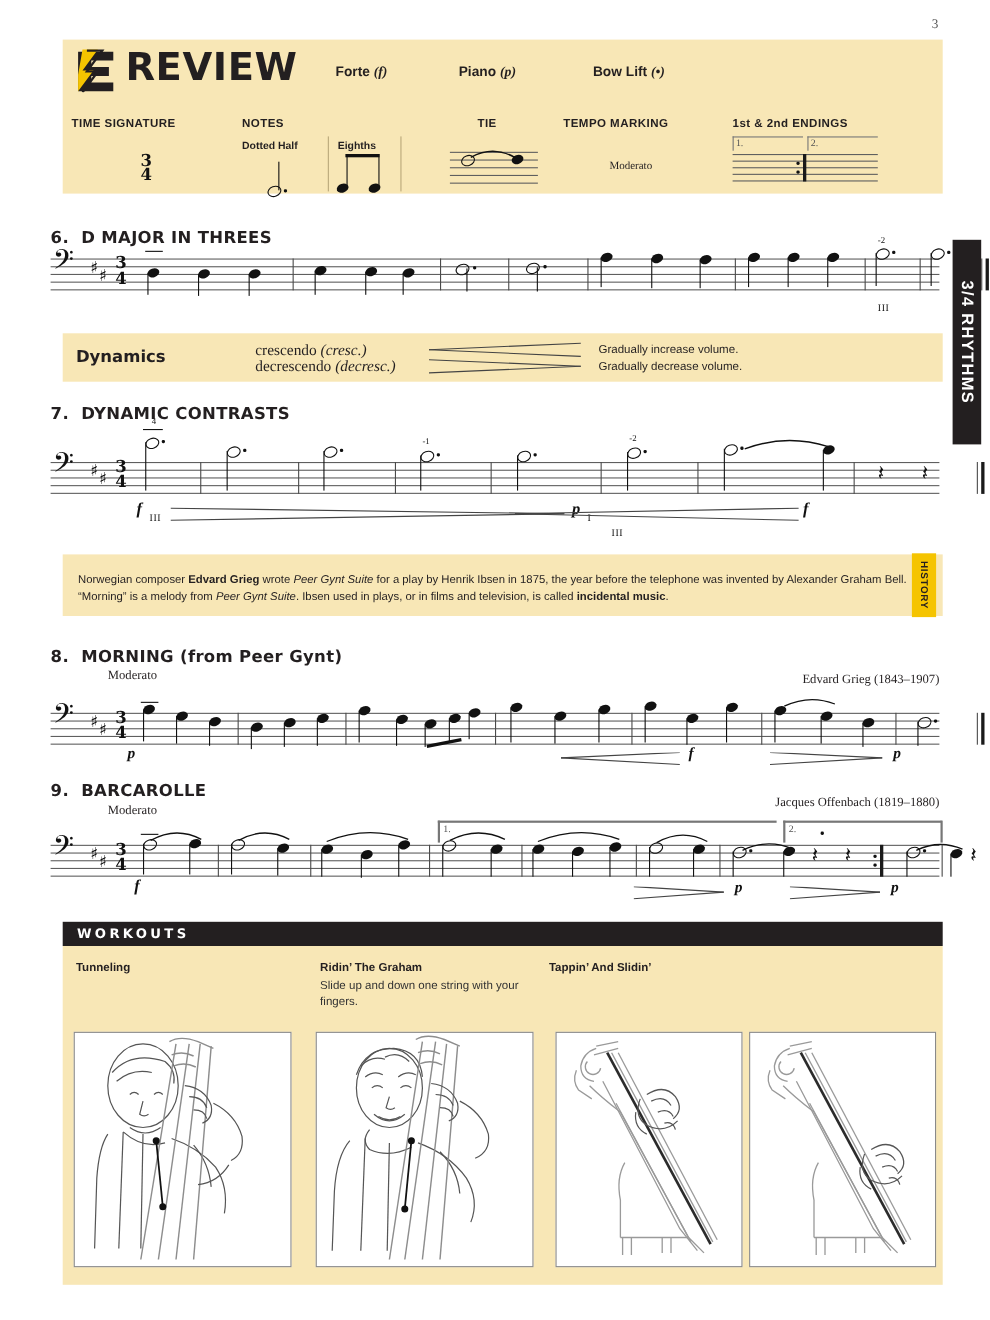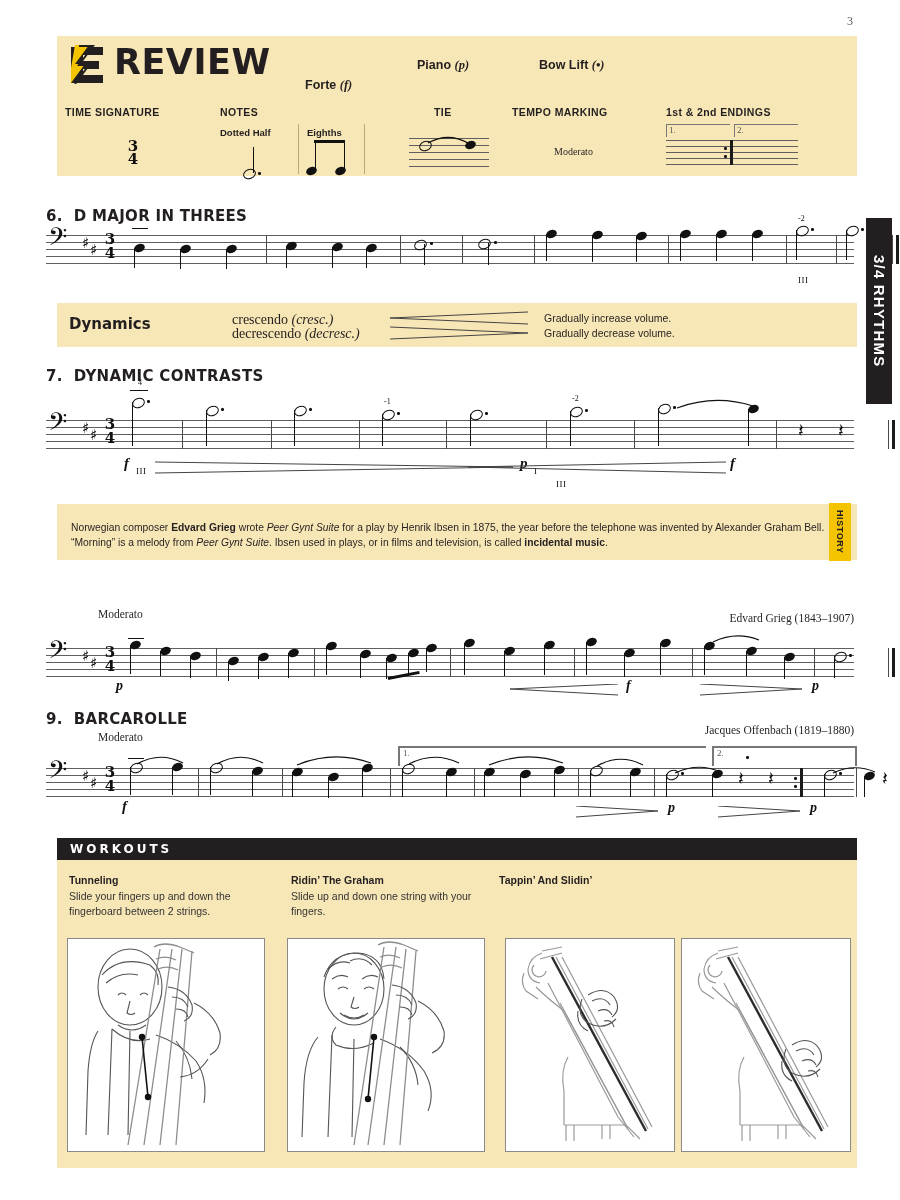--- a/index.html
+++ b/index.html
@@ -157,21 +157,21 @@
     <div class="review-logo">
       <svg width="38" height="40" viewBox="0 0 38 40">
         <path d="M2 3 L34 3 L34 11 L14 11 L14 17 L30 17 L30 25 L14 25 L14 31 L34 31 L34 39 L2 39 Z" fill="#231f20"></path>
         <path d="M6 1 L20 1 L6 20 L16 20 L2 39 L2 24 L10 24 L2 24 Z" fill="#f5c400"></path>
         <path d="M10 2 L24 2 L10 21 L20 21 L6 40" fill="none" stroke="#231f20" stroke-width="2"></path>
       </svg>
     </div>
 
     <div class="review-title">REVIEW</div>
 
-    <div class="rv-top-item" style="left:248px;margin-top:20px;">
+    <div class="rv-top-item" style="left:248px;">
       <span>Forte</span>
       <i>(f)</i>
     </div>
     <div class="rv-top-item" style="left:360px;">
       <span>Piano</span>
       <i>(p)</i>
     </div>
     <div class="rv-top-item" style="left:482px;">
       <span>Bow Lift</span>
       <i>(•)</i>
@@ -406,20 +406,23 @@
 
   <div class="hist-box">
     <p class="hist-text">
       <span>Norwegian composer </span><b>Edvard Grieg</b><span> wrote </span><i>Peer Gynt Suite</i><span> for a play by Henrik Ibsen in 1875, the year before the telephone was invented by Alexander Graham Bell.  “Morning” is a melody from </span><i>Peer Gynt Suite</i><span>.  Ibsen used in plays, or in films and television, is called </span><b>incidental music</b><span>.</span>
     </p>
   </div>
   <div class="history-tab">
     <span>HISTORY</span>
   </div>
 
+  <div class="ex-head" style="left:46px;top:588px;">
+    <span>8.</span>&nbsp; <span>MORNING (from Peer Gynt)</span>
+  </div>
   <div class="tempo" style="left:98px;top:608px;">Moderato</div>
   <div class="composer" style="left:554px;top:612px;width:300px;">Edvard Grieg (1843–1907)</div>
 
   <div class="staff" style="left:46px;top:648px;width:808px;height:32px;">
     <div class="sline" style="top:0;"></div>
       <div class="sline" style="top:7px;"></div>
     <div class="sline" style="top:14px;"></div>
       <div class="sline" style="top:21px;"></div>
     <div class="sline" style="top:28px;"></div>
     <div class="clef" style="left:2px;top:-10px;">𝄢</div>
@@ -619,21 +622,20 @@
     </svg>
     <div class="dynmk" style="left:810px;top:800px;font-size:14px;">p</div>
   </div>
 
   <div class="wk-bar">
     <span>WORKOUTS</span>
   </div>
   <div class="wk-body">
 
     <div class="wk-title" style="left:12px;top:14px;">Tunneling</div>
-    <div class="wk-desc" style="left:12px;top:29px;width:196px;">Slide your fingers up and down the fingerboard between 2 strings.</div>
 
     <div class="wk-title" style="left:234px;top:14px;">Ridin’ The Graham</div>
     <div class="wk-desc" style="left:234px;top:29px;width:190px;">Slide up and down one string with your fingers.</div>
 
     <div class="wk-title" style="left:442px;top:14px;">Tappin’ And Slidin’</div>
 
     <div class="wk-img" style="left:10px;top:78px;width:196px;height:212px;">
       <svg width="196" height="212" viewBox="0 0 196 212">
         <g fill="none" stroke="#555" stroke-width="1.1">
           <ellipse cx="62" cy="48" rx="32" ry="38"></ellipse>

